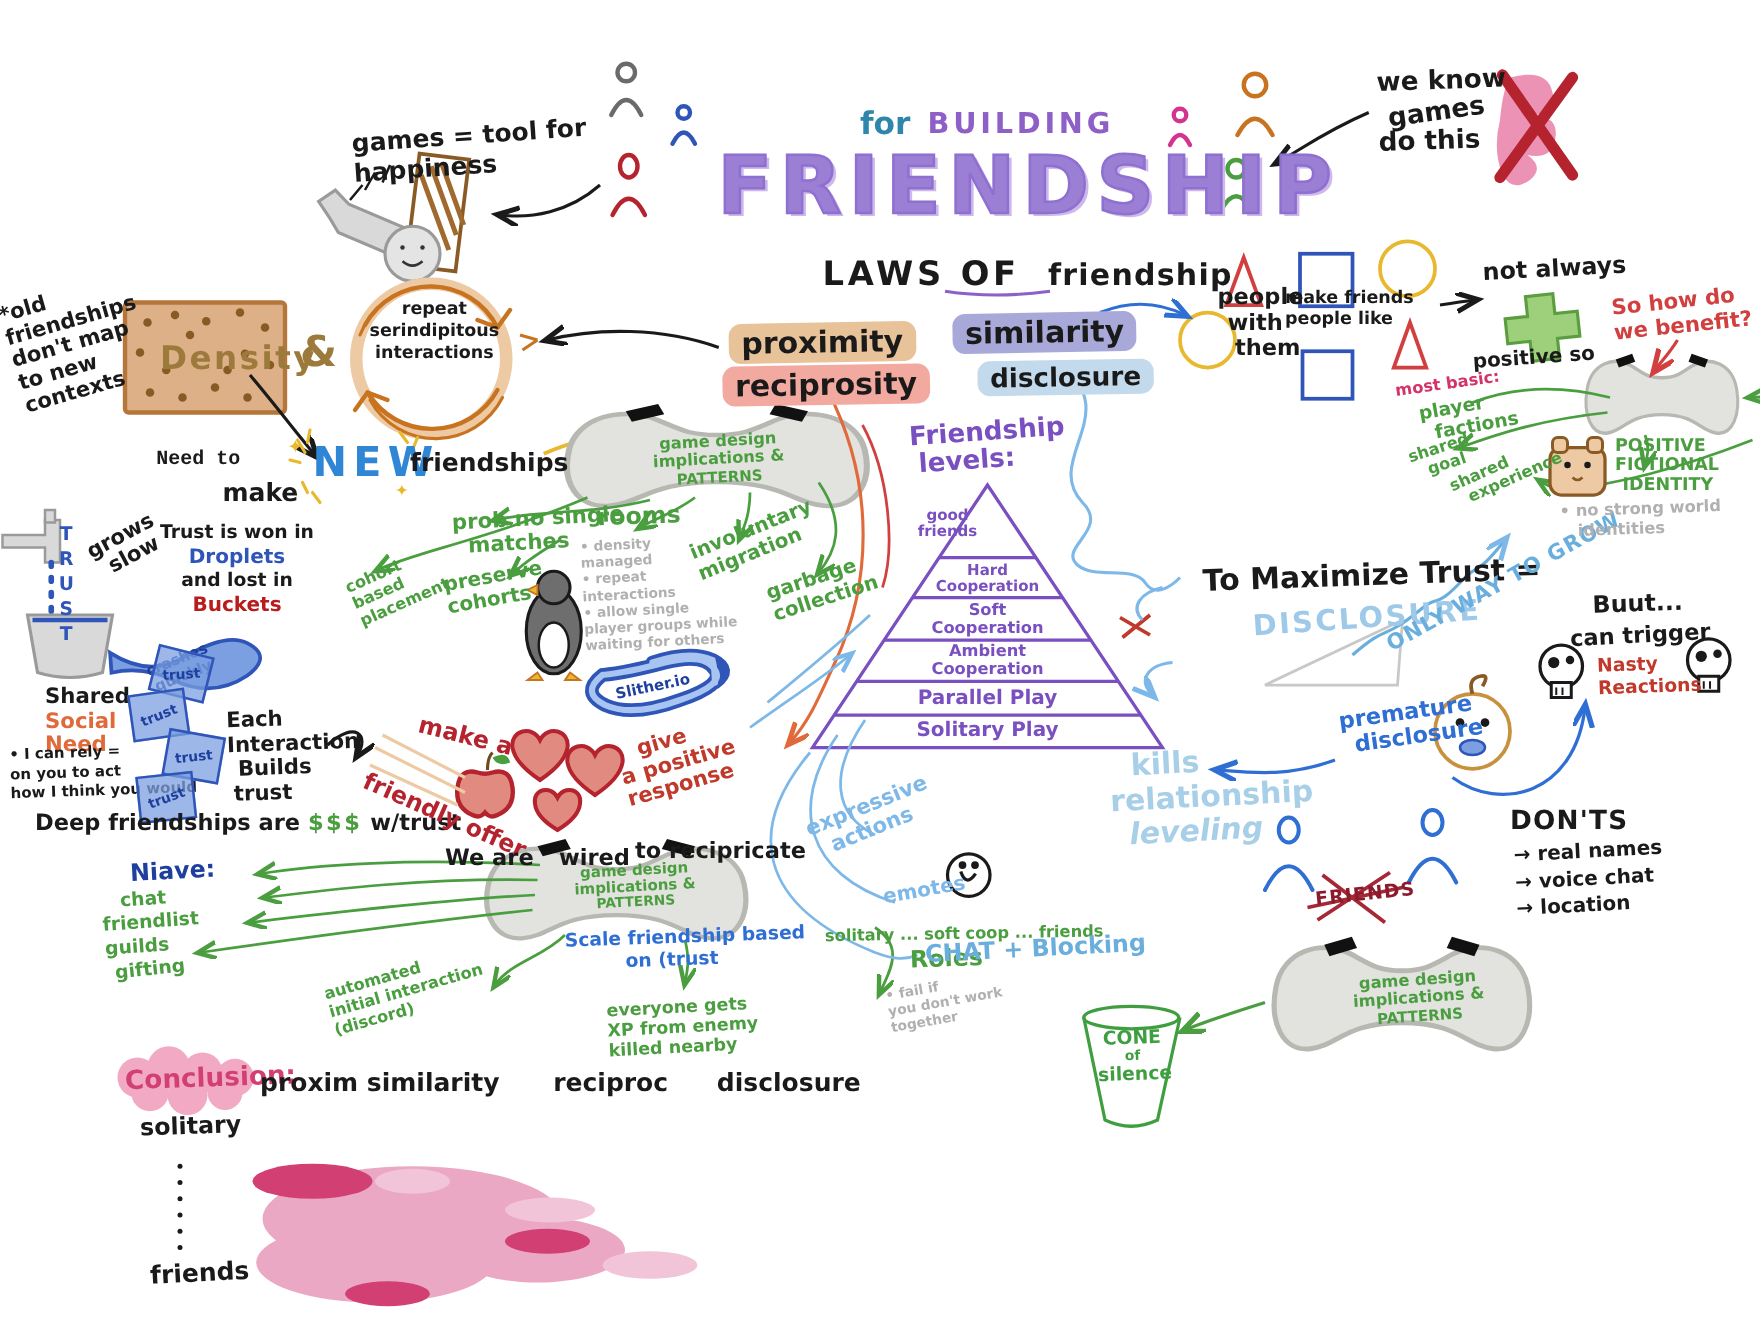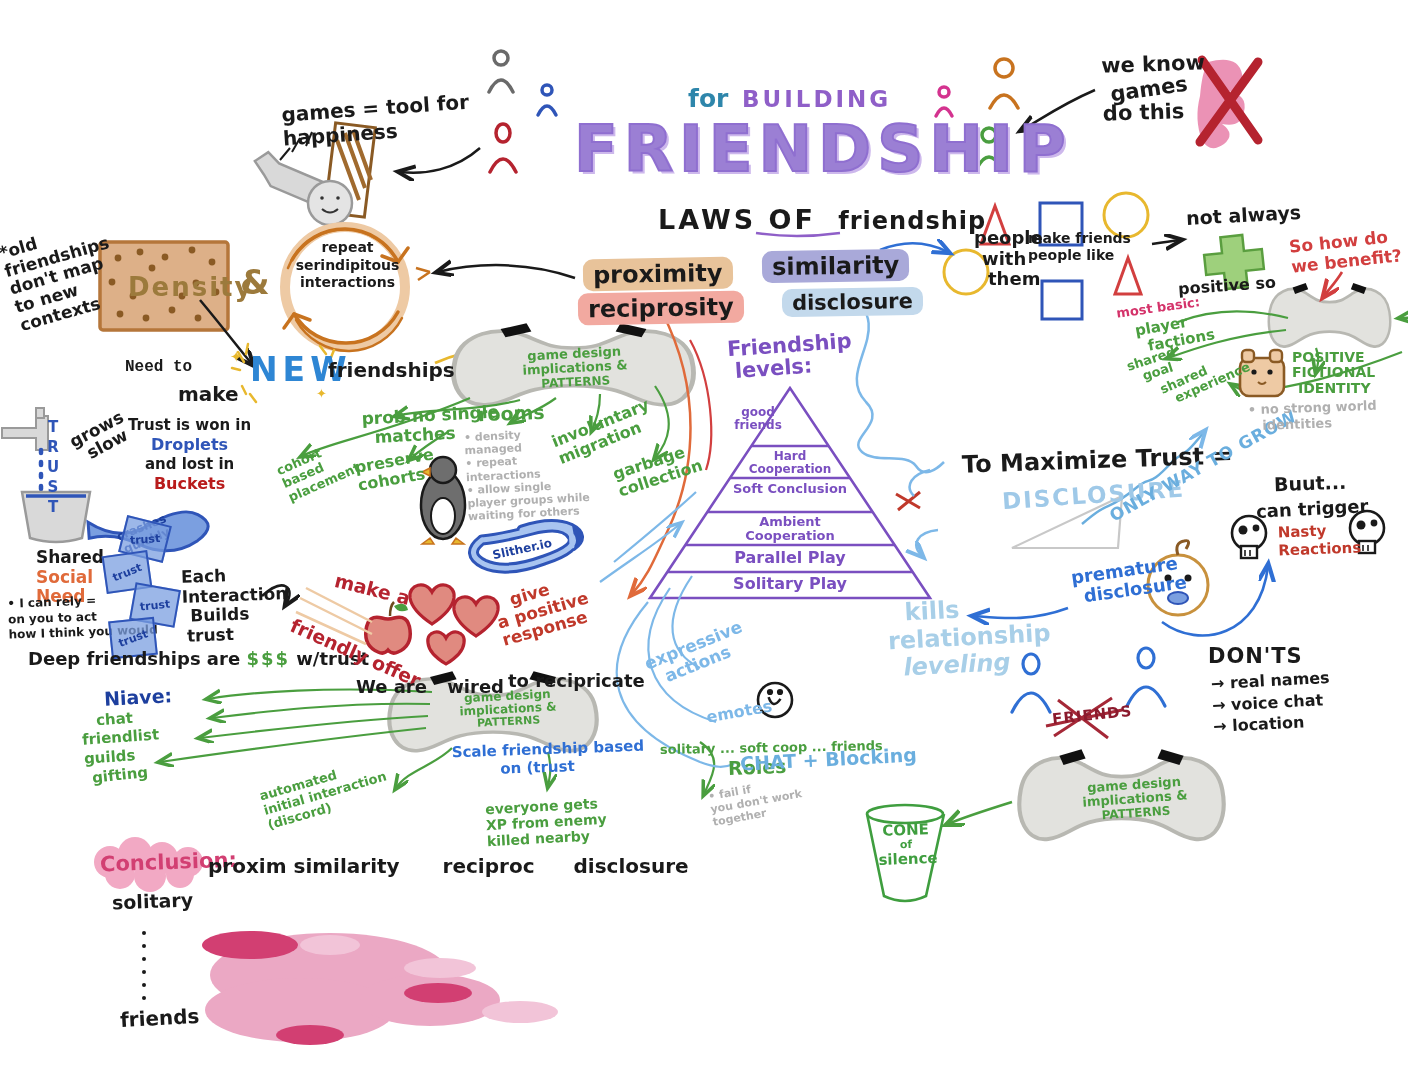--- a/index.html
+++ b/index.html
@@ -491,21 +491,21 @@
   <div>collection</div>
 </div>
 <div class="abs hand" style="left:492px;top:542px;font-size:12px;color:#1d3f9e;transform:rotate(-12deg);">Slither.io</div>
 
 <div class="abs hand" style="left:728px;top:334px;font-size:21px;color:#7a4fc0;line-height:1.05;transform:rotate(-4deg);">
   <div>Friendship</div>
   <div style="margin-left:6px">levels:</div>
 </div>
 <div class="pyr-level" style="left:720px;top:406px;width:76px;font-size:12px;">good friends</div>
 <div class="pyr-level" style="left:740px;top:450px;width:100px;font-size:12px;">Hard Cooperation</div>
-<div class="pyr-level" style="left:730px;top:482px;width:120px;font-size:13px;">Soft Conclusion</div>
+<div class="pyr-level" style="left:730px;top:482px;width:120px;font-size:13px;">Soft Cooperation</div>
 <div class="pyr-level" style="left:715px;top:515px;width:150px;font-size:13px;">Ambient Cooperation</div>
 <div class="pyr-level" style="left:690px;top:550px;width:200px;font-size:16px;">Parallel Play</div>
 <div class="pyr-level" style="left:675px;top:576px;width:230px;font-size:16px;">Solitary Play</div>
 
 <div class="abs hand" style="left:962px;top:446px;font-size:24px;transform:rotate(-2deg);">To Maximize Trust =</div>
 <div class="abs hand" style="left:1002px;top:482px;font-size:23px;color:#9fc9e8;letter-spacing:2px;transform:rotate(-4deg);">DISCLOSURE</div>
 <div class="abs hand" style="left:1106px;top:508px;font-size:17px;color:#6aaede;letter-spacing:1px;transform:rotate(-29deg);transform-origin:left top;">ONLY WAY TO GROW</div>
 
 <div class="abs hand" style="left:1274px;top:472px;font-size:19px;transform:rotate(-2deg);">Buut...</div>
 <div class="abs hand" style="left:1256px;top:498px;font-size:18px;transform:rotate(-3deg);">can trigger</div>

